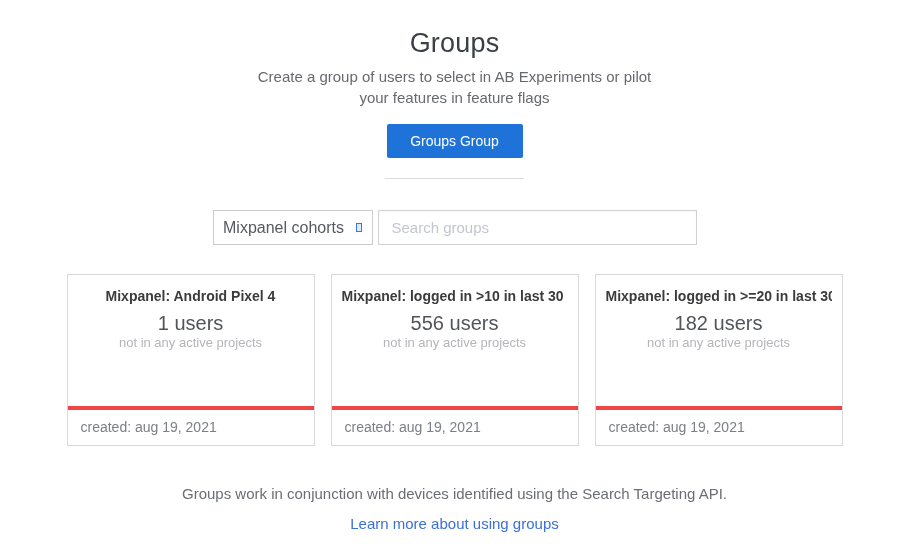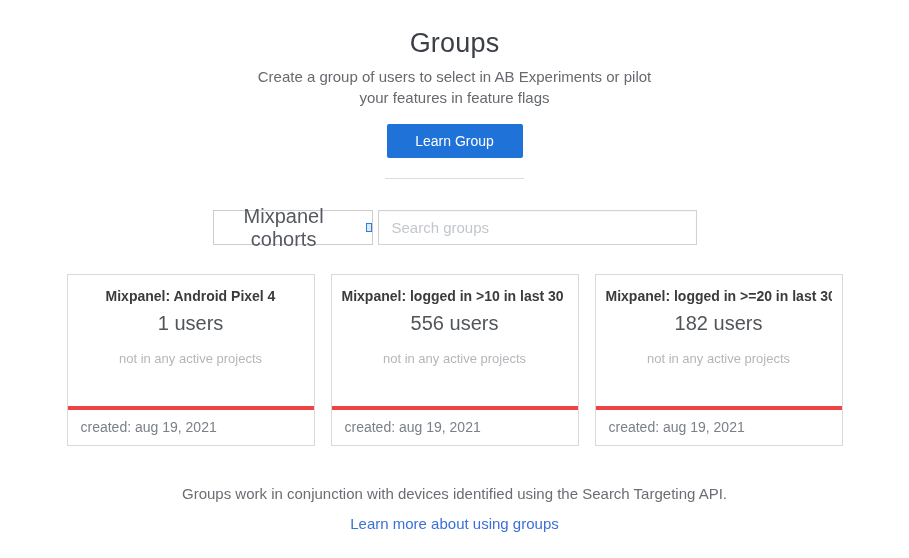--- a/index.html
+++ b/index.html
@@ -32,21 +32,21 @@
   }
 
   .filter-row {
     margin-top: 31px;
     display: flex; justify-content: center; align-items: stretch; gap: 5px;
   }
   .dropdown {
     width: 160px; height: 35px;
     border: 1px solid #cccccc; background: #ffffff;
     display: flex; align-items: center; justify-content: center; gap: 12px;
-    font-size: 20px; color: #555a60; cursor: pointer;
+    font-size: 16px; color: #555a60; cursor: pointer;
   }
   .dropdown-indicator {
     width: 6px; height: 9px;
     border: 1px solid #2f7de1; background: #dcebfc;
     display: inline-block;
   }
   .search-input {
     width: 319px; height: 35px;
     border: 1px solid #d2d2d2; border-radius: 0;
     padding: 0 13px; font-family: inherit; font-size: 15px; color: #444444;
@@ -64,21 +64,21 @@
     border: 1px solid #d9d9d9; background: #ffffff;
     display: flex; flex-direction: column; text-align: center;
     cursor: pointer;
   }
   .card-body { flex: 1; padding: 13px 10px 0; overflow: hidden; }
   .card-title {
     font-size: 14px; font-weight: 700; color: #3b3b3b;
     white-space: nowrap; overflow: hidden;
   }
   .card-users { margin-top: 8px; font-size: 20px; color: #515559; }
-  .card-projects { margin-top: 16px; font-size: 13px; color: #b4b6ba; }
+  .card-projects { margin-top: 0; font-size: 13px; color: #b4b6ba; }
   .card-footer {
     border-top: 4px solid #ef4444;
     padding: 9px 13px 10px; text-align: left;
     font-size: 14px; color: #7b8087;
   }
 
   .footer-info { margin-top: 39px; font-size: 15px; color: #6a6e74; }
   .footer-link-wrap { margin-top: 13px; text-align: center; }
   .footer-link {
     font-size: 15px; color: #3b70d6; text-decoration: none; cursor: pointer;
@@ -86,21 +86,21 @@
 </style>
 </head>
 <body>
 
 <div class="page">
 
   <h1 class="page-title">Groups</h1>
 
   <p class="page-subtitle">Create a group of users to select in AB Experiments or pilot your features in feature flags</p>
 
-  <button class="create-btn">Learn Group</button>
+  <button class="create-btn">Groups Group</button>
 
   <hr class="divider">
 
   <div class="filter-row">
     <div class="dropdown">
       <span>Mixpanel cohorts</span>
       <span class="dropdown-indicator"></span>
     </div>
     <input class="search-input" type="text" placeholder="Search groups" style="">
   </div>

